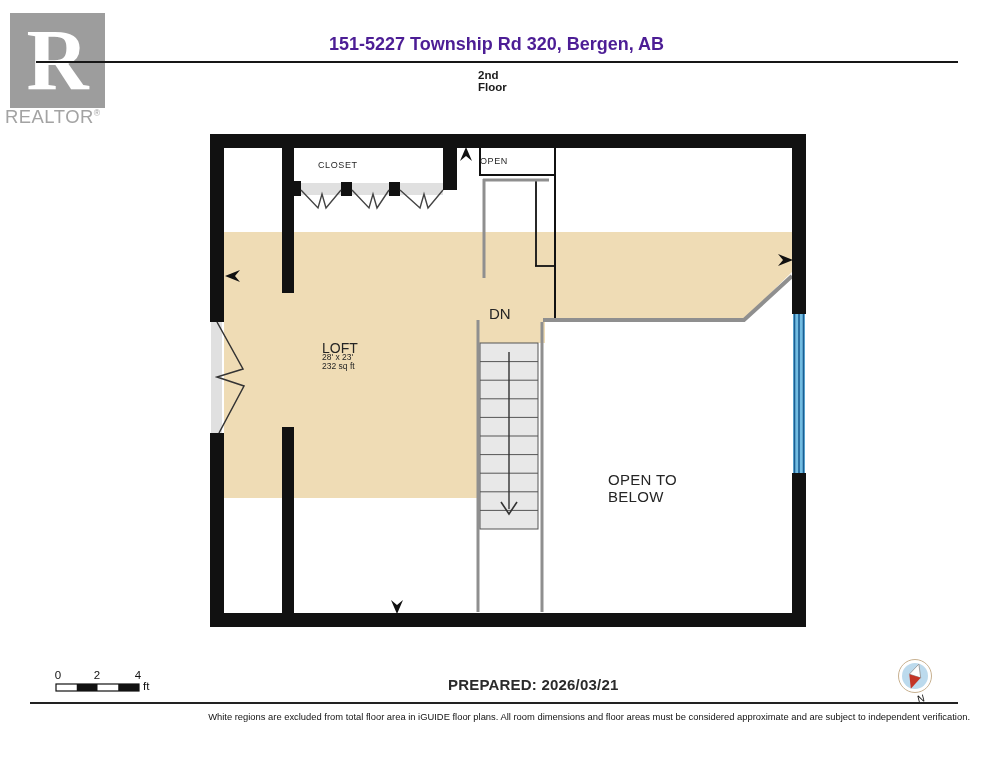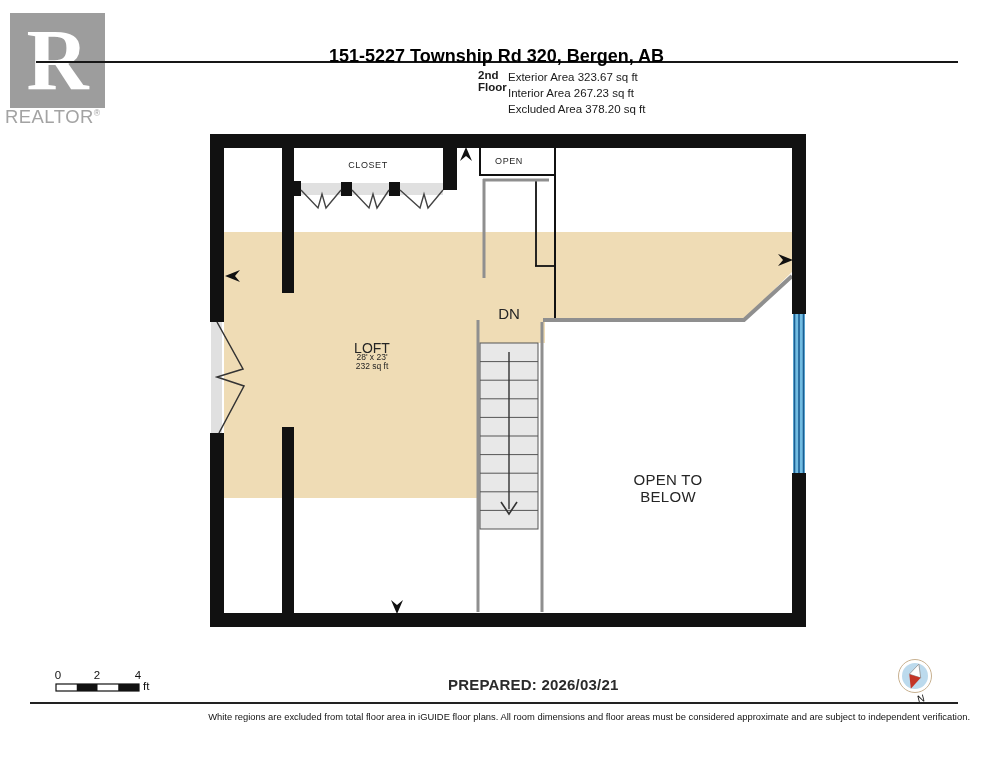--- a/index.html
+++ b/index.html
@@ -26,32 +26,32 @@
     font-weight: 700; font-size: 86px; color: #ffffff; line-height: 95px;
   }
   #logo-word {
     left: 5px; top: 106px; width: 120px;
     font-size: 19px; color: #a3a3a3; letter-spacing: 0.5px; font-weight: 400;
     transform: scaleX(0.97); transform-origin: left;
   }
   #logo-word sup { font-size: 9px; }
   #header-rule { left: 36px; top: 61px; width: 922px; height: 2px; background: #161616; }
   #page-title {
-    left: 0; top: 46px; width: 993px; text-align: center;
-    font-size: 18px; font-weight: 700; color: #000000;
+    left: 0; top: 34px; width: 993px; text-align: center;
+    font-size: 18px; font-weight: 700; color: #4c1d95;
   }
   #floor-label {
     left: 446px; top: 69px; width: 52px; text-align: left;
     font-size: 11.5px; font-weight: 700; color: #1a1a1a; margin-left: 32px;
   }
   #area-stats { left: 508px; top: 69px; font-size: 11.5px; color: #1a1a1a; }
   #area-stats div { line-height: 16.2px; }
 
   
-  .plan-label { color: #252525; text-align: center; }
+  .plan-label { color: #252525; text-align: left; }
   #closet-label { left: 318px; top: 160px; width: 100px; font-size: 9px; letter-spacing: 0.6px; }
   #open-label   { left: 480px; top: 156px; width: 58px;  font-size: 9px; letter-spacing: 0.6px; }
   #dn-label     { left: 489px; top: 305px; width: 40px;  font-size: 15px; }
   #loft-label   { left: 322px; top: 344px; width: 100px; font-size: 8.5px; line-height: 8.8px; }
   #loft-label .room-name { font-size: 14px; }
   #otb-label    { left: 608px; top: 471px; width: 120px; font-size: 15px; letter-spacing: 0.3px; }
 
   
   .scale-num { top: 669px; width: 14px; text-align: center; font-size: 11.5px; color: #111; }
   #scale-unit { left: 143px; top: 680px; font-size: 11.5px; color: #111; }
@@ -65,25 +65,20 @@
 
 <div id="page">
 
   <div class="abs" id="logo-box">
     <span id="logo-letter">R</span>
   </div>
   <div class="abs" id="logo-word"><span>REALTOR</span><sup>®</sup></div>
   <div class="abs" id="header-rule"></div>
   <div class="abs" id="page-title">151-5227 Township Rd 320, Bergen, AB</div>
   <div class="abs" id="floor-label">2nd Floor</div>
-  <div class="abs" id="area-stats">
-    <div>Exterior Area 323.67 sq ft</div>
-    <div>Interior Area 267.23 sq ft</div>
-    <div>Excluded Area 378.20 sq ft</div>
-  </div>
 
   <svg class="abs" width="993" height="768" viewBox="0 0 993 768" style="left:0;top:0">
 
     <polygon points="224,232 792,232 792,272 744,319 545,319 545,343 477,343 477,498 224,498" fill="#efdcb5"></polygon>
 
     <g stroke="#111" stroke-width="2">
       <line x1="480" y1="148" x2="480" y2="175"></line>
       <line x1="479" y1="175" x2="556" y2="175"></line>
       <line x1="555" y1="148" x2="555" y2="321"></line>
       <line x1="536" y1="180" x2="536" y2="266" stroke-width="1.8"></line>

